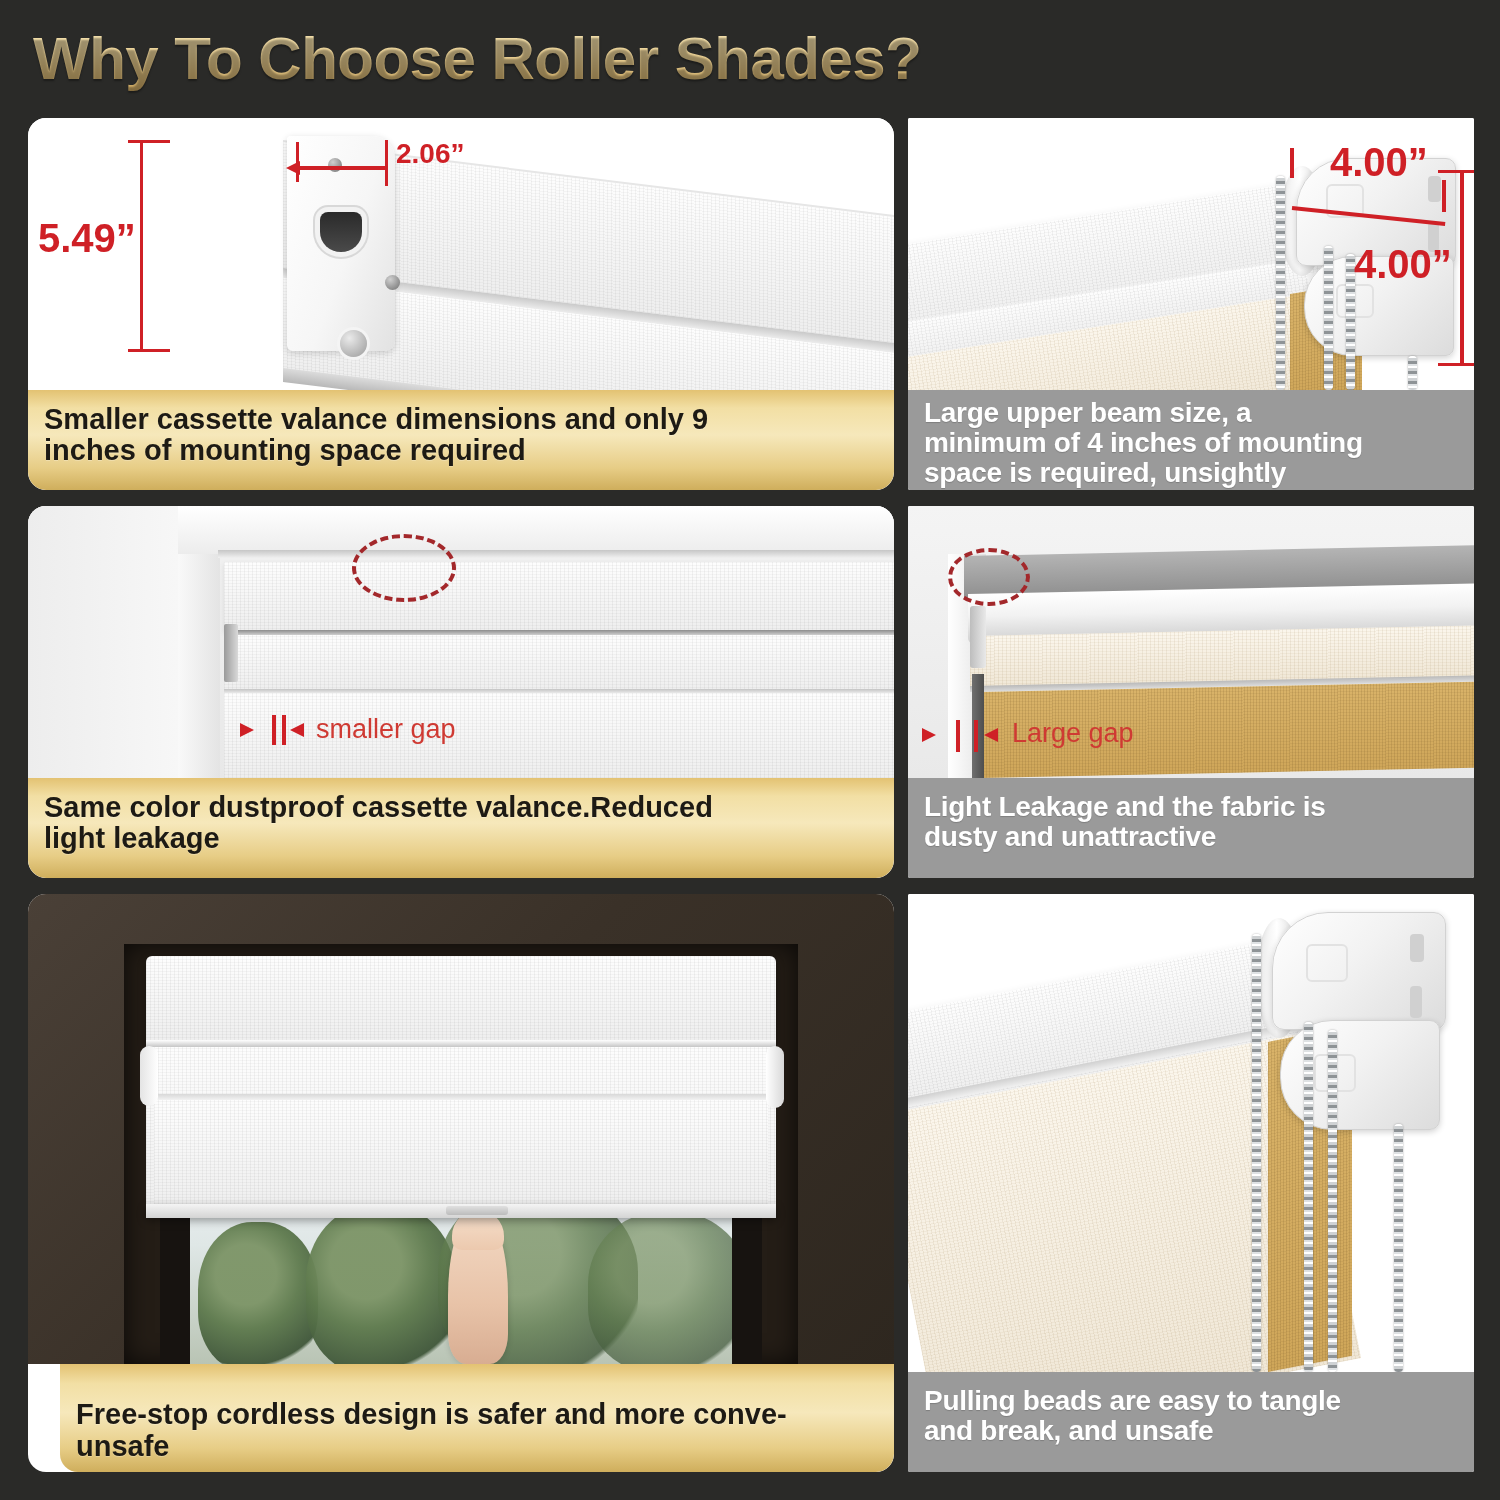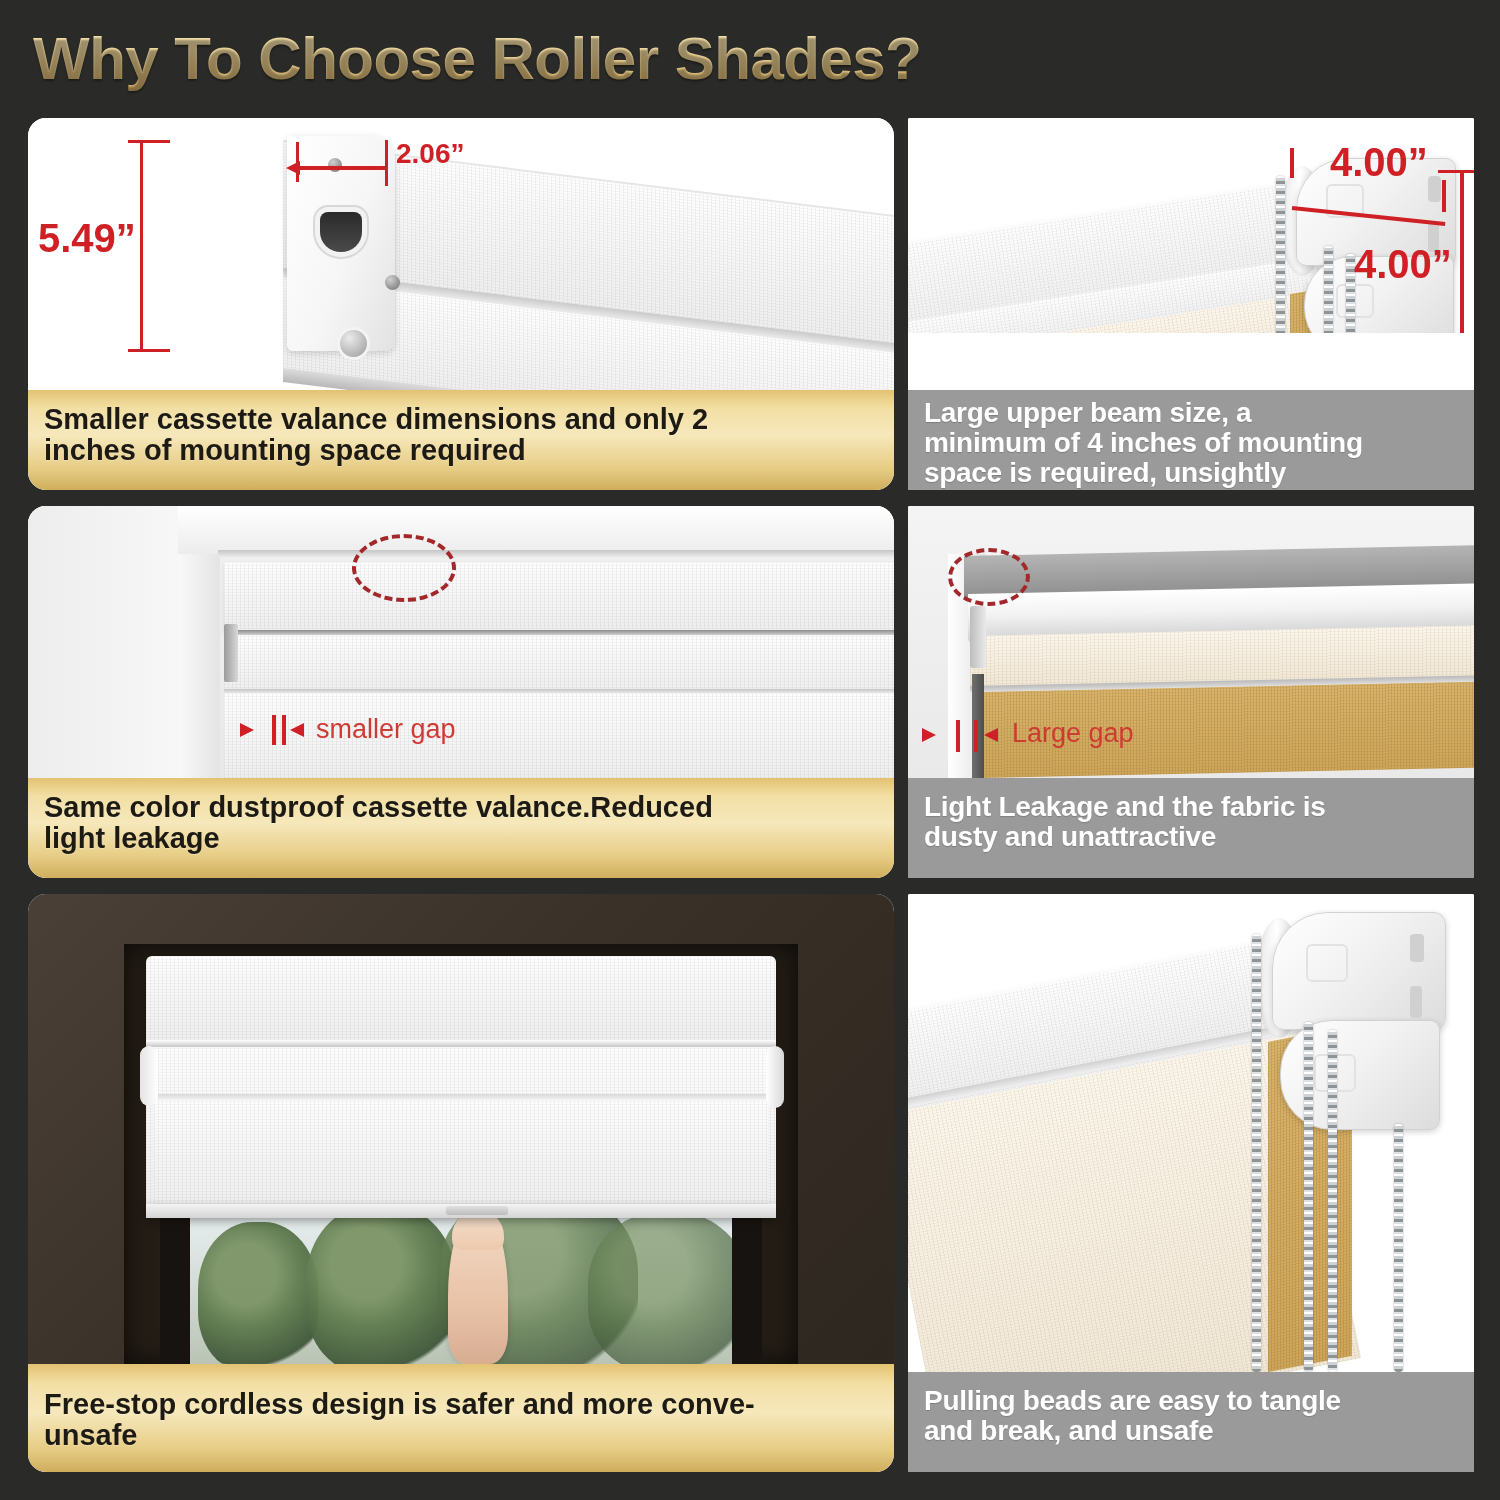--- a/index.html
+++ b/index.html
@@ -228,28 +228,28 @@
 
       <div class="dimline" style="left:268px; top:24px; width:3px; height:0;"></div>
       <div class="dimline" style="left:112px; top:22px; width:3px; height:212px;"></div>
       <div class="dimline" style="left:100px; top:22px; width:42px; height:3px;"></div>
       <div class="dimline" style="left:100px; top:231px; width:42px; height:3px;"></div>
       <div class="dimlabel" style="left:10px; top:98px; font-size:40px;">5.49”</div>
     </div>
 
     <div class="cap gold" style="height:100px; align-items:flex-start; padding-top:14px;">
       <div>
-        <span>Smaller cassette valance dimensions and only 2</span>
+        <span>Smaller cassette valance dimensions and only 9</span>
         <span>inches of mounting space required</span>
       </div>
     </div>
   </div>
 
   <div class="panel right" style="left:908px; top:118px; width:566px; height:372px;">
-    <div class="photo" style="height:215px; background:#ffffff;">
+    <div class="photo" style="height:272px; background:#ffffff;">
 
       <div class="art fab-white" style="left:-30px; top:60px; width:450px; height:92px;
                   transform:rotate(-9deg); transform-origin:right center;
                   border-radius:6px; box-shadow:0 3px 8px rgba(0,0,0,.10);"></div>
       <div class="art fab-white" style="left:-30px; top:140px; width:430px; height:46px;
                   transform:rotate(-9deg); transform-origin:right center;"></div>
 
       <div class="art fab-cream" style="left:-30px; top:176px; width:430px; height:110px;
                   transform:rotate(-9deg); transform-origin:right center;"></div>
 
@@ -425,21 +425,21 @@
       <div class="art" style="left:738px; top:152px; width:18px; height:62px;
                   background:linear-gradient(90deg,#ffffff,#d8d8d8); border-radius:9px;"></div>
 
       <div class="art" style="left:118px; top:310px; width:630px; height:14px;
                   background:linear-gradient(180deg,#f4f4f4,#d4d4d4);
                   box-shadow:0 3px 8px rgba(0,0,0,.35);"></div>
       <div class="art" style="left:418px; top:312px; width:62px; height:9px;
                   background:linear-gradient(180deg,#e0e0e0,#bcbcbc); border-radius:3px;"></div>
     </div>
 
-    <div class="cap gold" style="height:108px; align-items:center; padding-top:14px;">
+    <div class="cap gold" style="height:108px; align-items:flex-end; padding-top:14px;margin-left:32px;">
       <div>
         <span>Free-stop cordless design is safer and more conve-</span>
         <span>unsafe</span>
       </div>
     </div>
   </div>
 
   <div class="panel right" style="left:908px; top:894px; width:566px; height:578px;">
     <div class="photo" style="height:478px; background:#ffffff;">
 

